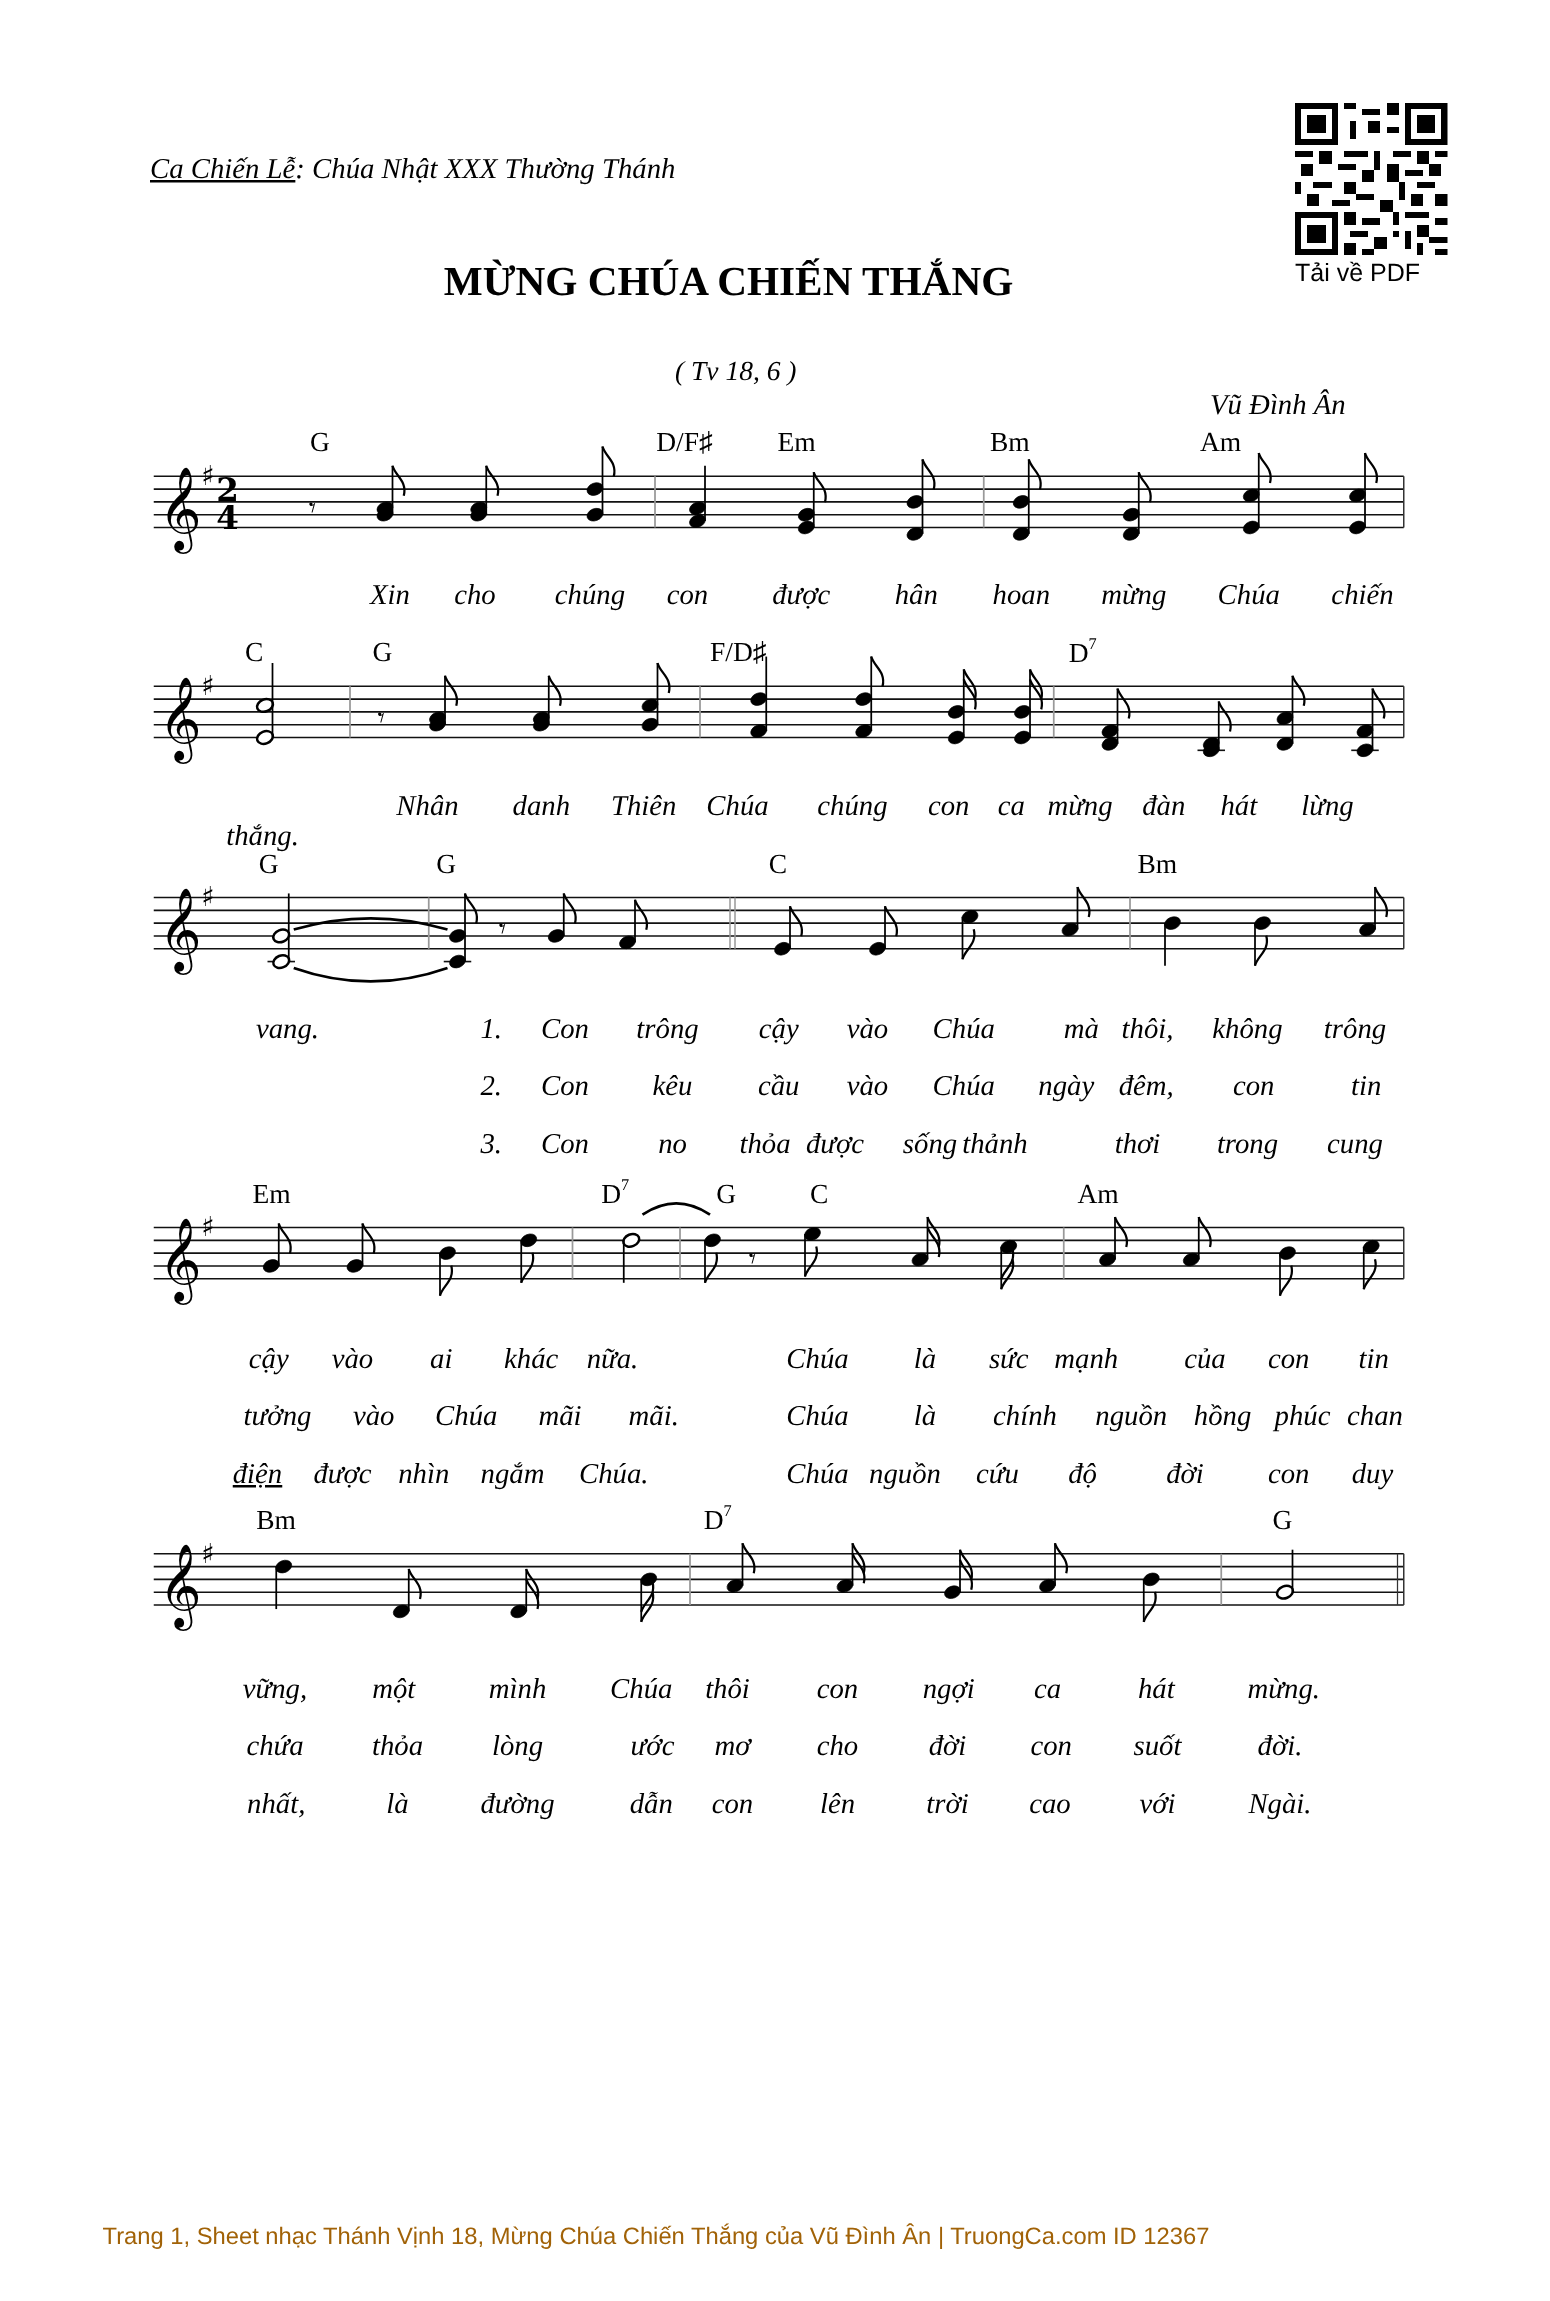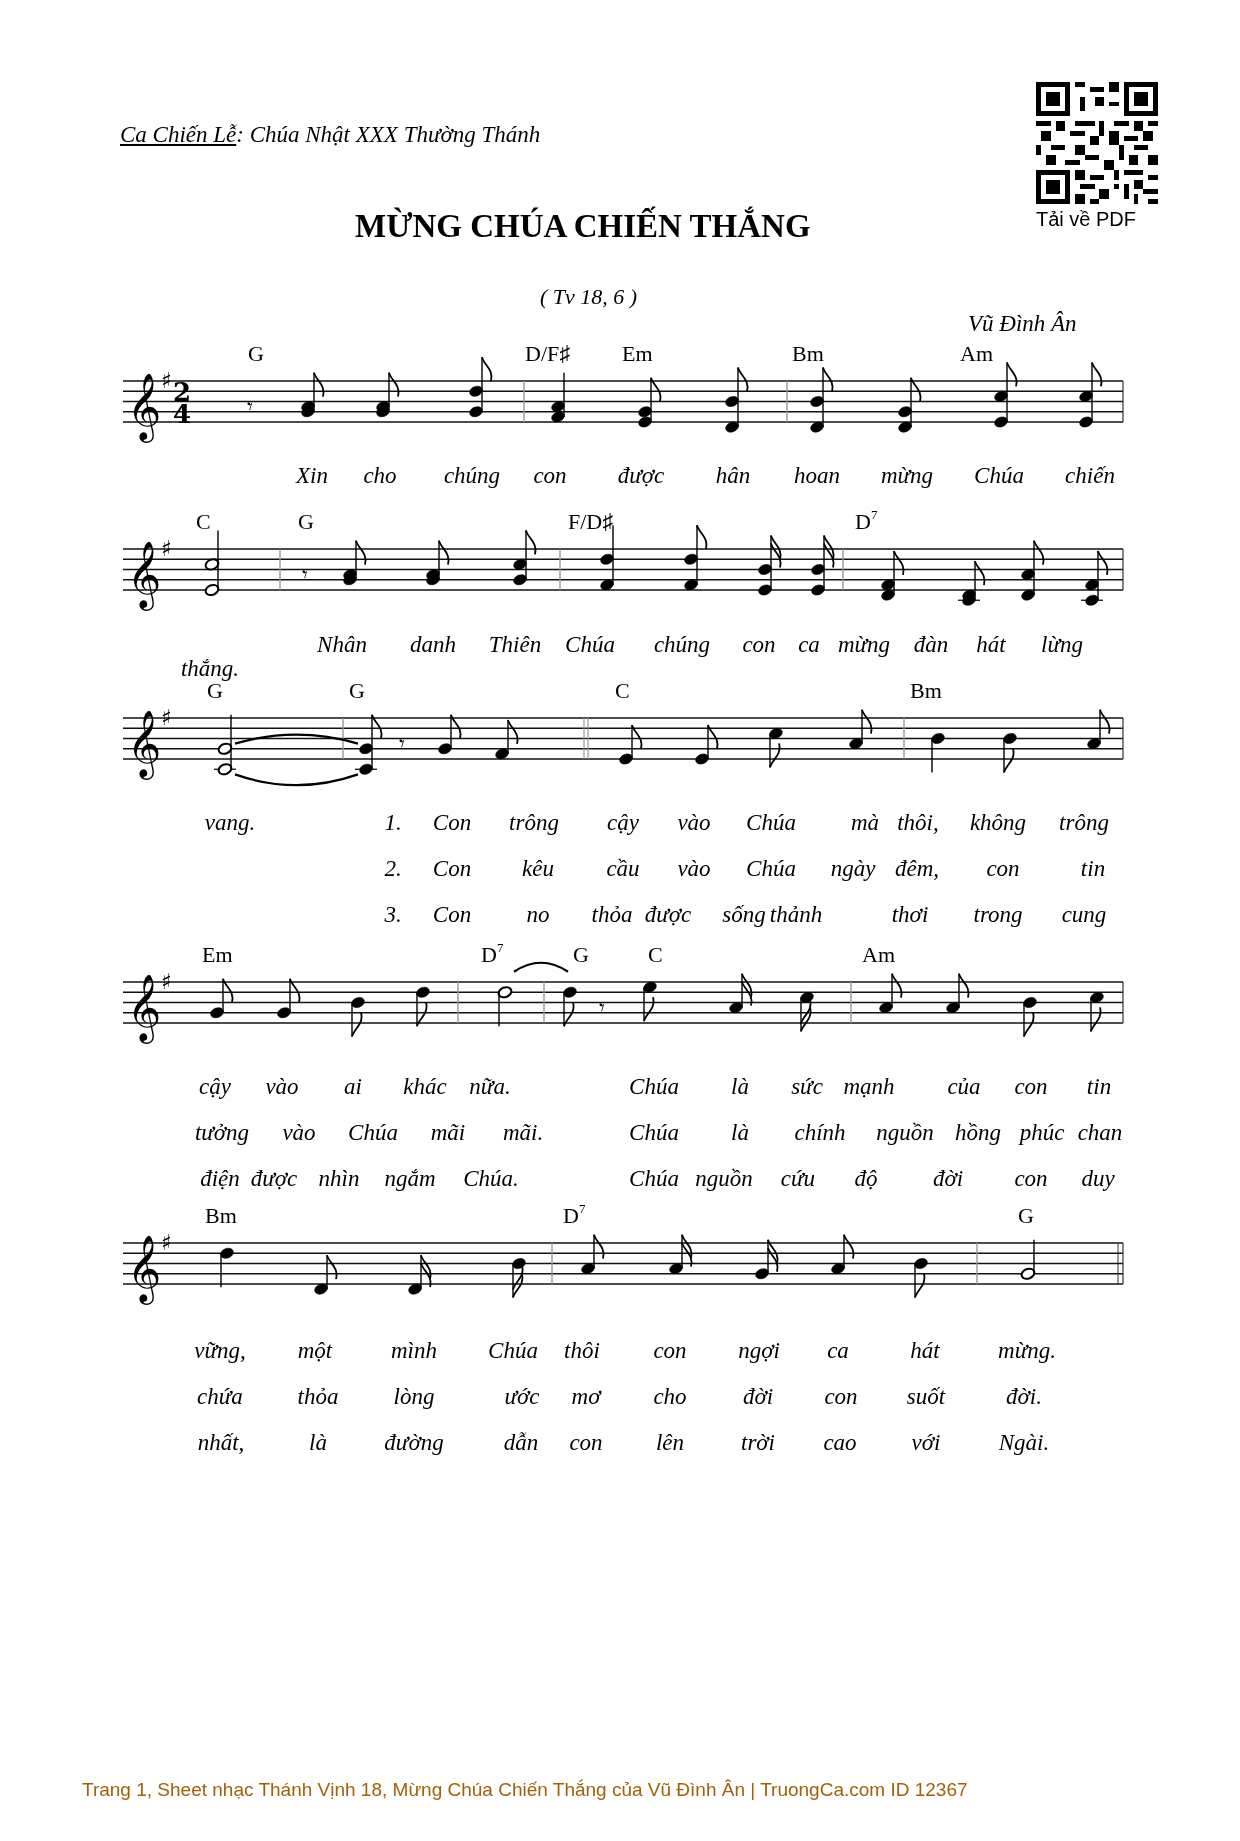--- a/index.html
+++ b/index.html
@@ -444,21 +444,21 @@
     <div class="lyr lserif" style="left: 373px; top: 1120px;">Chúa</div>
     <div class="lyr lserif" style="left: 448px; top: 1120px;">mãi</div>
     <div class="lyr lserif" style="left: 523px; top: 1120px;">mãi.</div>
     <div class="lyr lserif" style="left: 654px; top: 1120px;">Chúa</div>
     <div class="lyr lserif" style="left: 740px; top: 1120px;">là</div>
     <div class="lyr lserif" style="left: 820px; top: 1120px;">chính</div>
     <div class="lyr lserif" style="left: 905px; top: 1120px;">nguồn</div>
     <div class="lyr lserif" style="left: 978px; top: 1120px;">hồng</div>
     <div class="lyr lserif" style="left: 1042px; top: 1120px;">phúc</div>
     <div class="lyr lserif" style="left: 1100px; top: 1120px;">chan</div>
-    <div class="lyr lserif" style="left: 220px; top: 1166px;">điện</div>
+    <div class="lyr lserif" style="left: 206px; top: 1166px; text-decoration: underline;">điện</div>
     <div class="lyr lserif" style="left: 274px; top: 1166px;">được</div>
     <div class="lyr lserif" style="left: 339px; top: 1166px;">nhìn</div>
     <div class="lyr lserif" style="left: 410px; top: 1166px;">ngắm</div>
     <div class="lyr lserif" style="left: 491px; top: 1166px;">Chúa.</div>
     <div class="lyr lserif" style="left: 654px; top: 1166px;">Chúa</div>
     <div class="lyr lserif" style="left: 724px; top: 1166px;">nguồn</div>
     <div class="lyr lserif" style="left: 798px; top: 1166px;">cứu</div>
     <div class="lyr lserif" style="left: 866px; top: 1166px;">độ</div>
     <div class="lyr lserif" style="left: 948px; top: 1166px;">đời</div>
     <div class="lyr lserif" style="left: 1031px; top: 1166px;">con</div>

